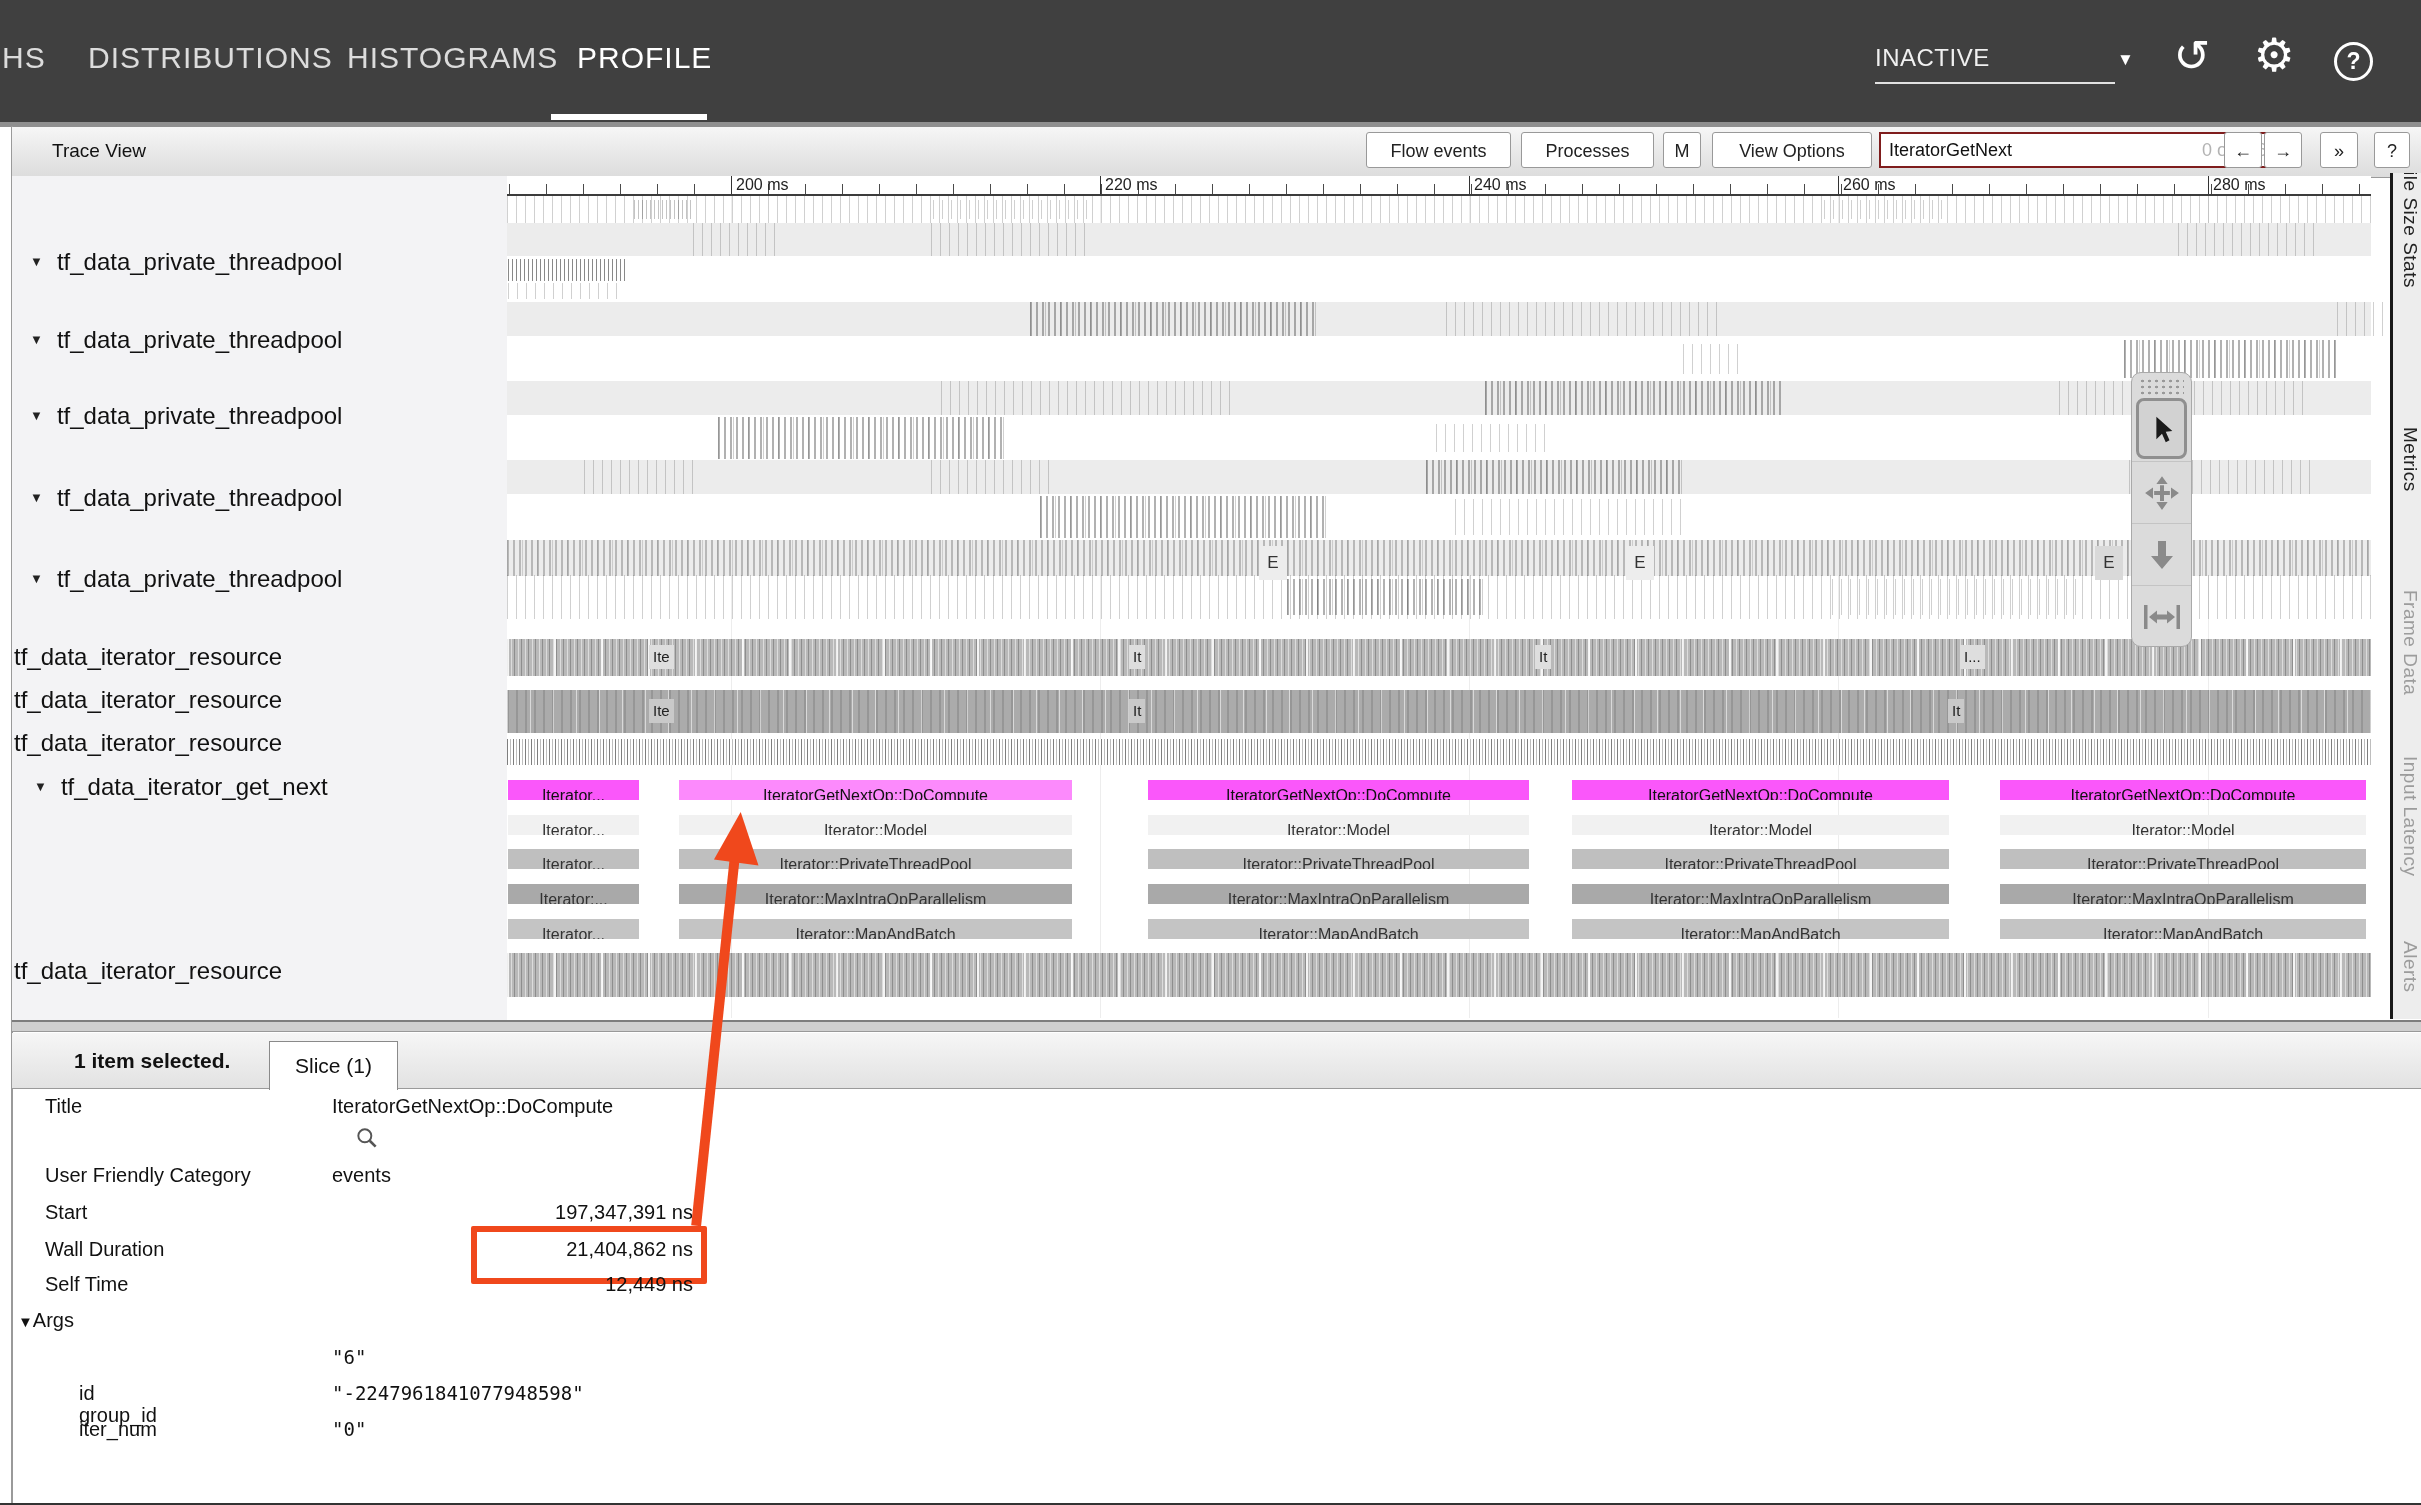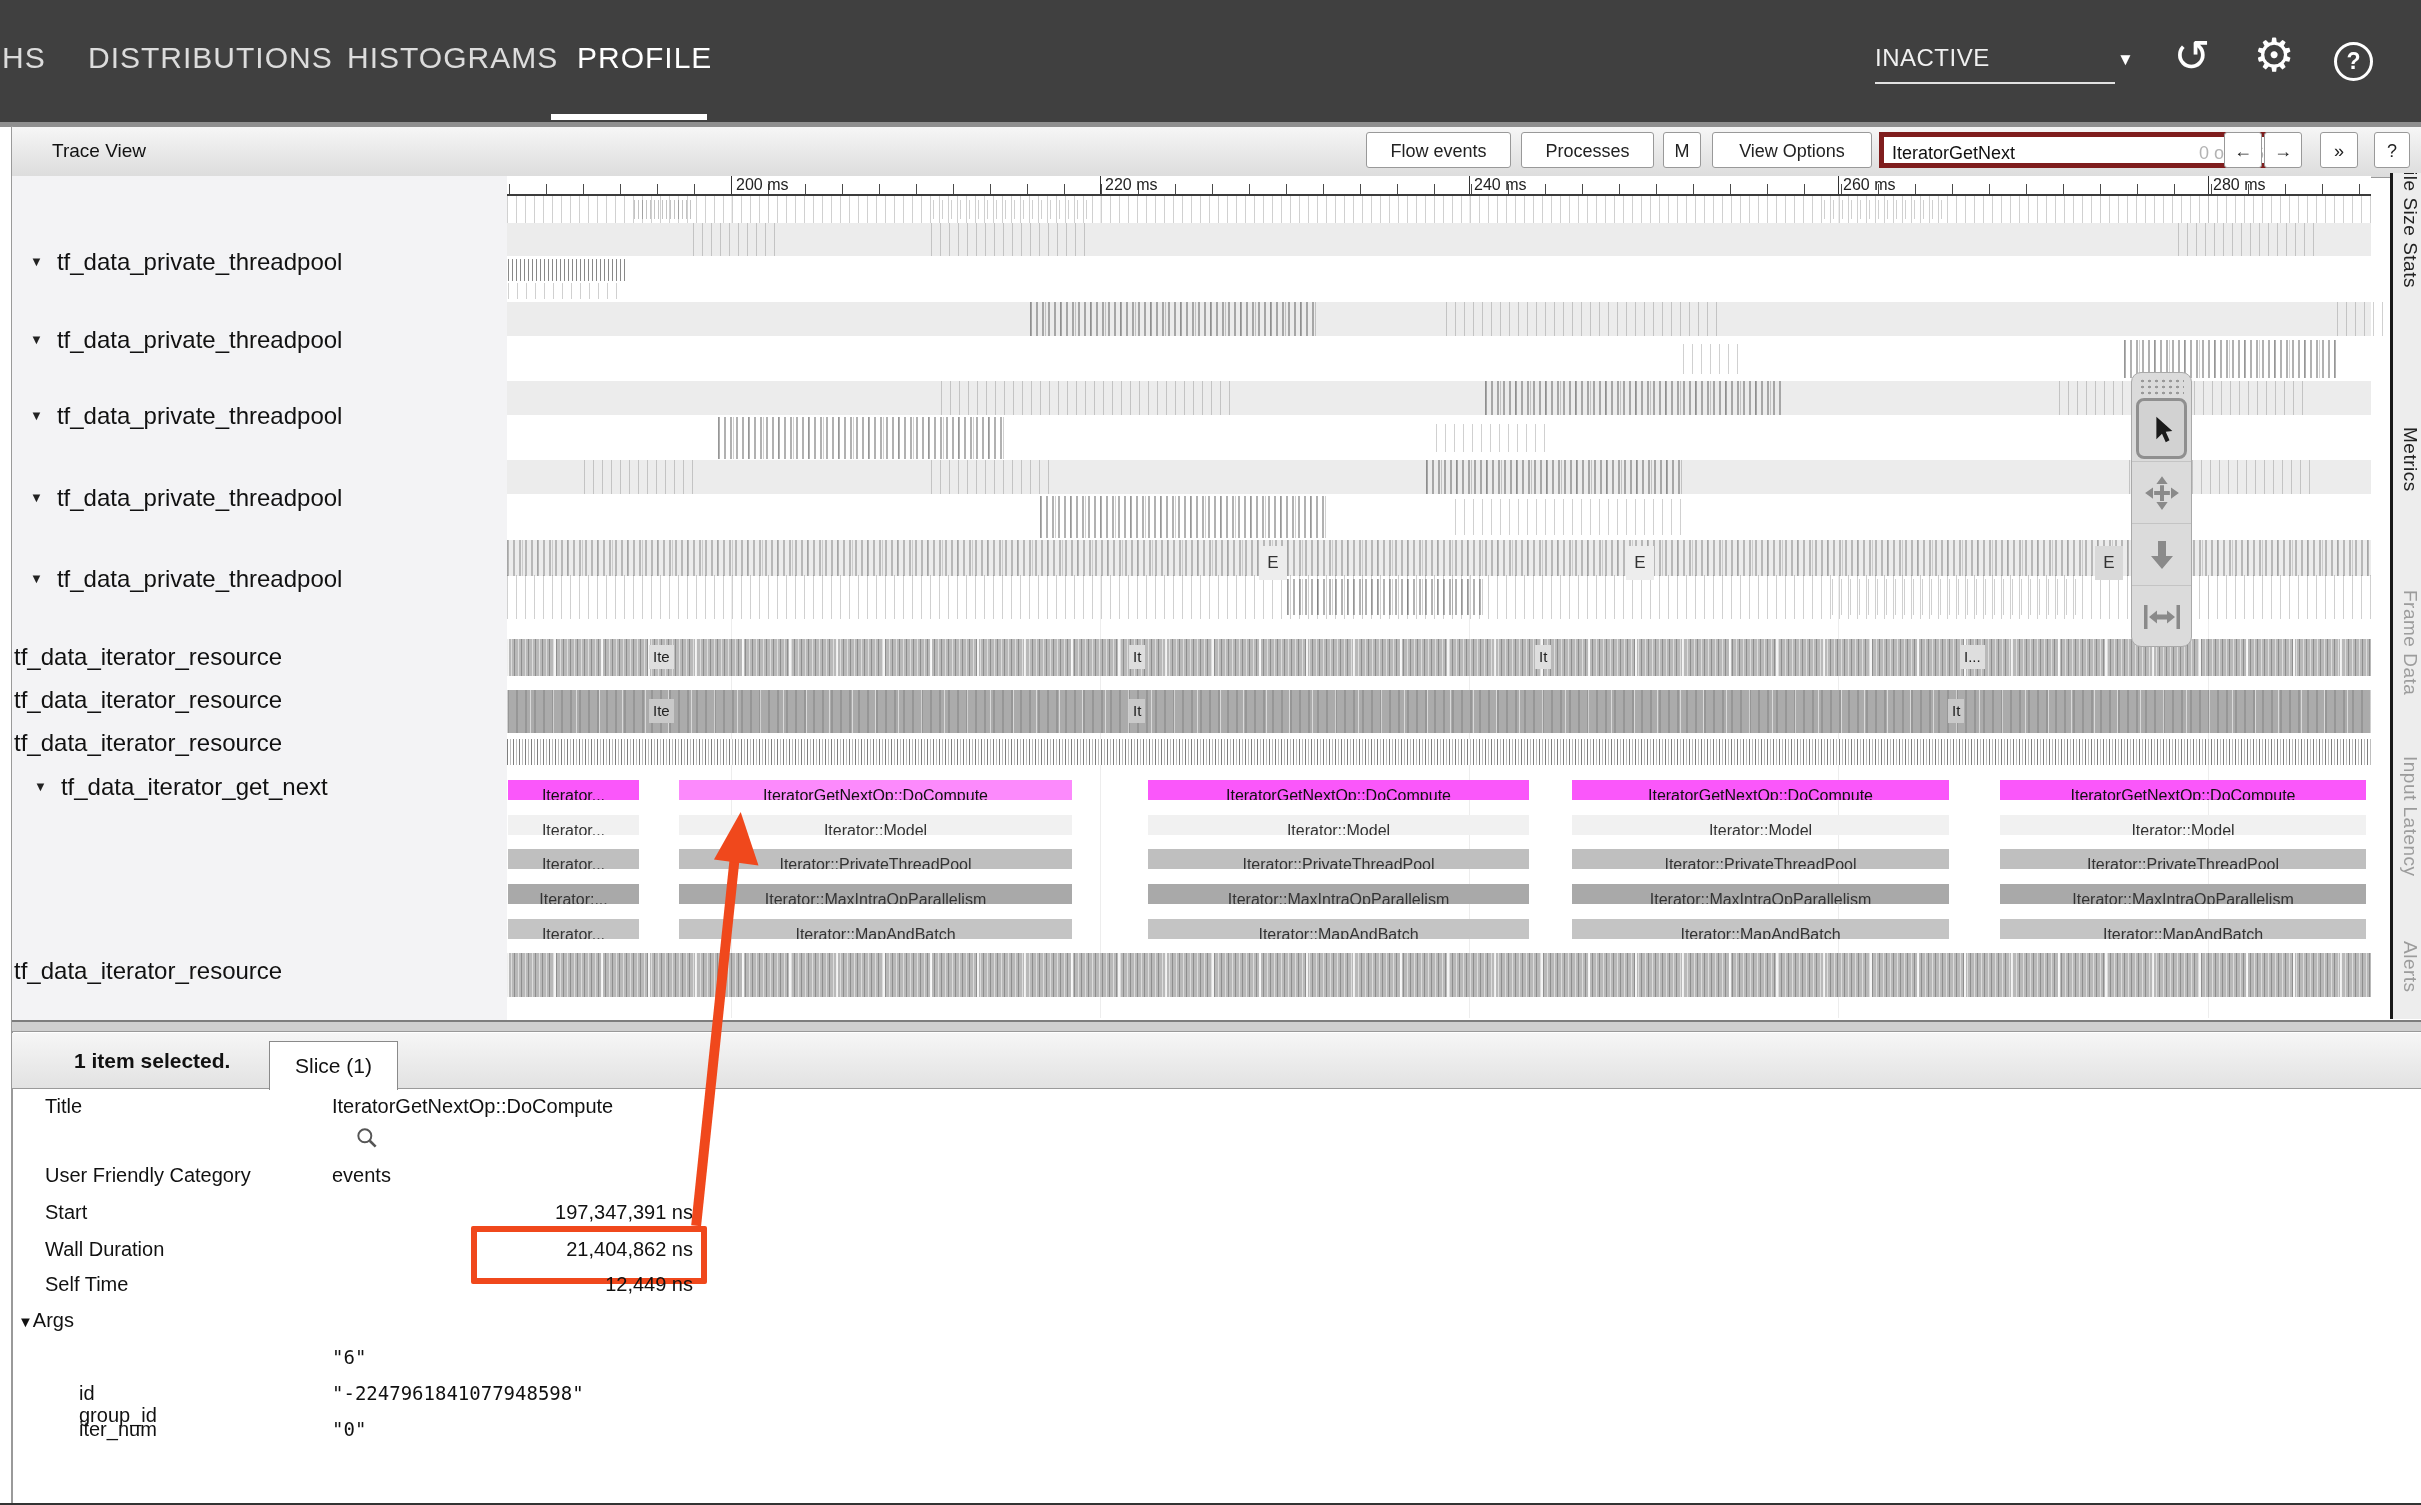--- a/index.html
+++ b/index.html
@@ -13,21 +13,21 @@
   .runsel-text{position:absolute;top:44px;font-size:24px;color:rgba(255,255,255,.92);letter-spacing:0.5px;}
   .runsel-line{position:absolute;top:82px;height:2px;background:rgba(255,255,255,.85);}
   .runsel-caret{position:absolute;top:50px;font-size:17px;color:#fff;}
   .tb-icon{position:absolute;color:#fff;text-align:center;cursor:pointer;}
   .help-circle{border:3px solid #fff;border-radius:50%;width:33px;height:33px;line-height:33px;font-size:23px;font-weight:bold;}
   .bar-under{left:0;top:122px;width:2422px;height:5px;background:#8f8f8f;}
   
   .trace-header{left:12px;top:127px;width:2410px;height:50px;background:linear-gradient(#f6f6f6,#dcdcdc);border-bottom:1px solid #9a9a9a;}
   .th-title{position:absolute;left:40px;top:140px;font-size:19px;color:#111;}
   .tbtn{position:absolute;top:132px;height:36px;background:#fff;border:1px solid #999;border-radius:3px;font-size:18px;color:#222;text-align:center;line-height:36px;cursor:pointer;box-sizing:border-box;}
-  .searchbox{position:absolute;left:1879px;top:132px;width:398px;height:36px;background:#fff;border:5px solid #7f1d1d;box-sizing:border-box;}
+  .searchbox{position:absolute;left:1879px;top:132px;width:398px;height:36px;background:#fff;border:2px solid #7f1d1d;box-sizing:border-box;}
   .searchbox .val{position:absolute;left:8px;top:6px;font-size:18px;color:#111;}
   .searchbox .cnt{position:absolute;right:8px;top:6px;font-size:18px;color:#b3b3b3;margin-left:8px;}
   
   .sidebar-bg{left:12px;top:176px;width:495px;height:844px;background:#F3F3F5;}
   .side-row{position:absolute;font-size:24px;color:#111;white-space:nowrap;cursor:pointer;}
   .side-row .tri{font-size:13px;color:#222;position:relative;top:-4px;margin-right:14px;}
   .panel-lborder{left:11px;top:126px;width:2px;height:1380px;background:#9a9a9a;}
   .axis{left:507px;top:176px;width:1864px;height:18px;background:#fff;}
   .axis-bottom{left:507px;top:194px;width:1864px;height:2px;background:#3c3c3c;}
   .axis-ticks{left:507px;top:184px;width:1864px;height:10px;background:repeating-linear-gradient(90deg,#4a4a4a 0 1px,transparent 1px 37px);background-position:2px 0;}

